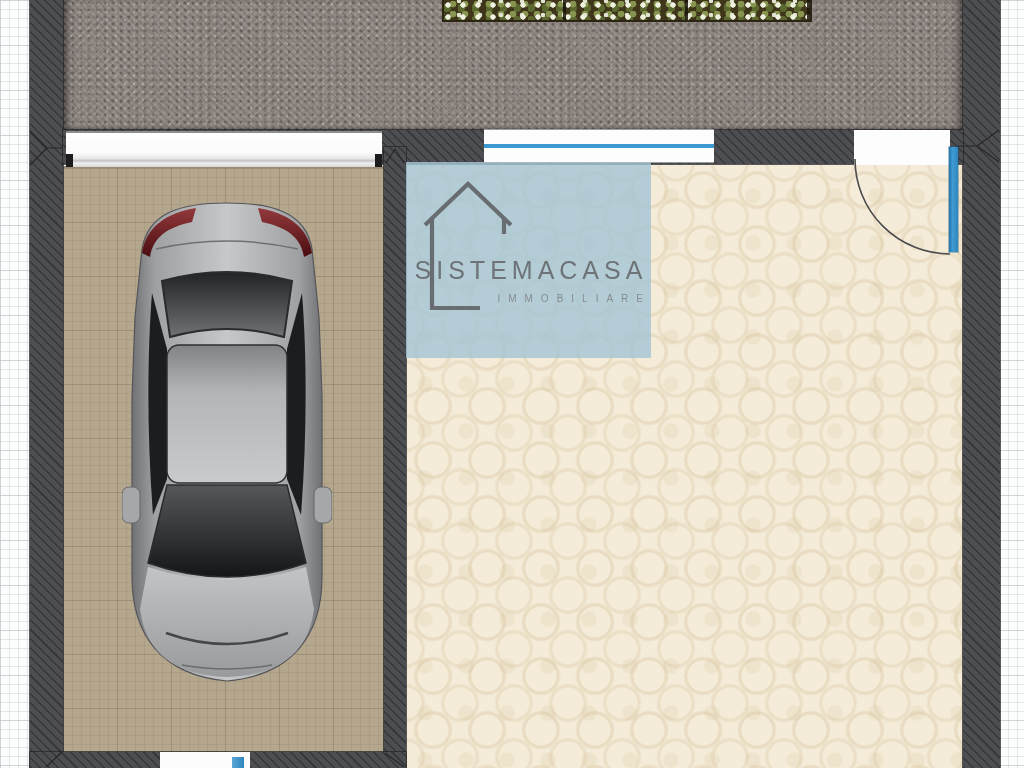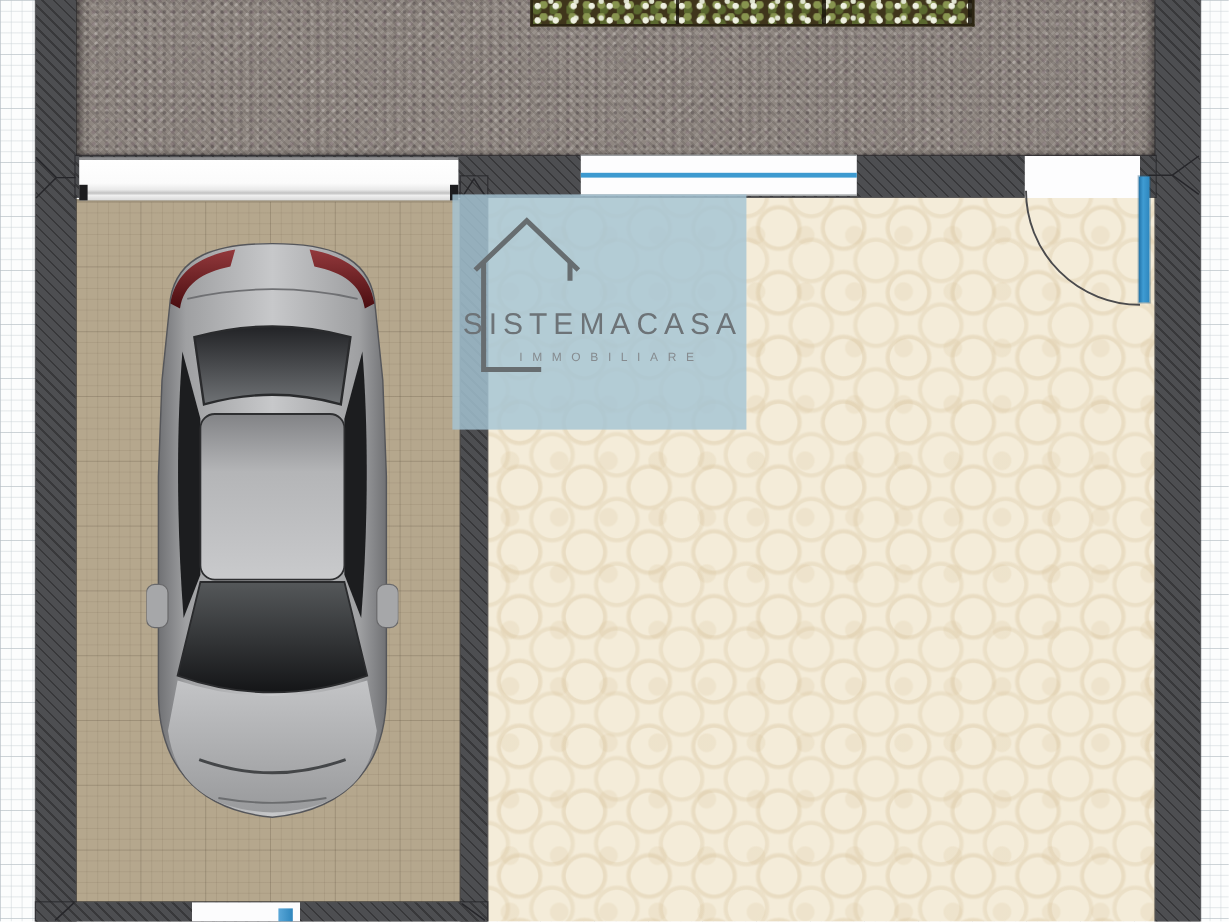--- a/index.html
+++ b/index.html
@@ -101,30 +101,30 @@
 
   .bdoor{left:160px;top:752px;width:90px;height:16px;z-index:4;background:#fcfcfd;}
   .bleaf{position:absolute;right:6px;top:5px;width:12px;height:11px;background:linear-gradient(90deg,#5aa7d8,#2f86bd);}
 
   
   .overlay{left:0;top:0;width:1024px;height:768px;z-index:6;pointer-events:none;}
   .car{left:122px;top:197px;width:210px;height:490px;z-index:3;}
 
   
   .watermark{
-    left:377px;top:162px;width:245px;height:196px;z-index:7;
+    left:406px;top:162px;width:245px;height:196px;z-index:7;
     background:rgba(165,196,212,.82);
   }
   .logo-house{position:absolute;left:16px;top:10px;width:92px;height:142px;}
   .brand{
     position:absolute;left:0;right:0;top:94px;text-align:center;
     font-size:25px;letter-spacing:5px;color:#6d7377;font-weight:400;text-indent:5px;
   }
   .tagline{
-    position:absolute;left:0;right:0;top:131px;text-align:center;
+    position:absolute;left:0;right:0;top:131px;text-align:right;
     font-size:10px;letter-spacing:8px;color:#868b8f;text-indent:8px;margin-left:12px;
   }
 </style>
 </head>
 <body>
 
 <div class="canvas">
 
   <div class="abs paving"></div>
   <div class="abs hedge"></div>

